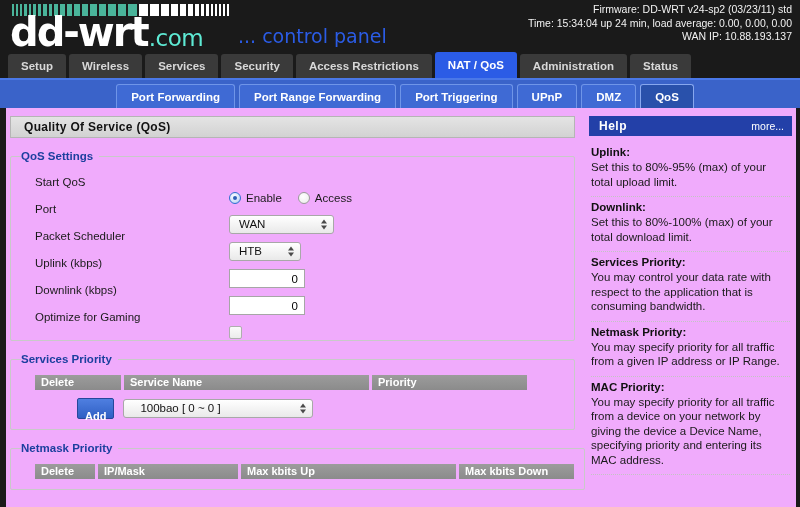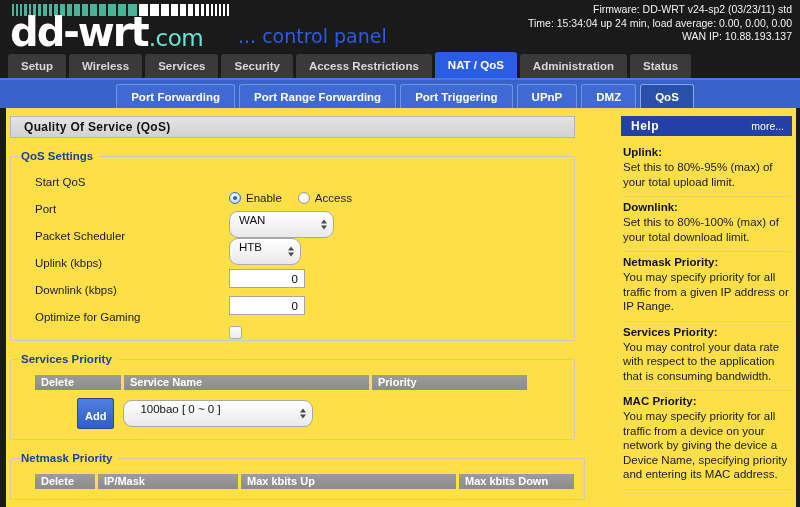--- a/index.html
+++ b/index.html
@@ -133,22 +133,21 @@
   }
   .tab-s.active {
     background: #2951ab;
     border-color: #87a7ee;
   }
 
   
   .body-area {
     display: flex;
     height: 399px;
-    background: #fde047;
-    gap: 32px;
+    background: #f0abfc;
   }
   .main-col {
     width: 585px;
     padding: 8px 10px 0 10px;
     position: relative;
   }
   .help-col {
     width: 215px;
     padding: 8px 8px 0 4px;
   }
@@ -223,23 +222,23 @@
     left: 3px; top: 3px;
     width: 4px; height: 4px;
     border-radius: 50%;
     background: #2d5fb8;
   }
 
   
   .mselect {
     position: relative;
     display: inline-block;
-    height: 27px;
+    height: 19px;
     border: 1px solid #a8a8a8;
-    border-radius: 9px;
+    border-radius: 3px;
     background: linear-gradient(#ffffff, #e9e9e9);
     font-size: 11.5px;
     color: #111;
     line-height: 17px;
     padding: 0 22px 0 9px;
     cursor: pointer;
     white-space: nowrap;
     font-family: "Liberation Sans", sans-serif;
   }
   .mselect .arrows {
@@ -306,21 +305,21 @@
     font-family: "Liberation Sans", sans-serif;
   }
 
   .btn-blue {
     background: linear-gradient(#4f7fe0, #2f5fc4);
     border: 1px solid #26479a;
     color: #ffffff;
     font-size: 11px;
     font-weight: bold;
     padding: 9px 7px;
-    height: 31px;
+    height: 21px;
     line-height: 16px;
     border-radius: 2px;
     cursor: pointer;
     font-family: "Liberation Sans", sans-serif;
   }
   .btn-wide {
     padding: 0 11px;
     height: 19px;
     line-height: 18px;
     font-size: 11.5px;
@@ -555,26 +554,26 @@
       <div class="help-body" id="help-body">
           <div class="help-item">
             <div class="help-term">Uplink:</div>
             <div class="help-desc">Set this to 80%-95% (max) of your total upload limit.</div>
           </div>
           <div class="help-item">
             <div class="help-term">Downlink:</div>
             <div class="help-desc">Set this to 80%-100% (max) of your total download limit.</div>
           </div>
           <div class="help-item">
+            <div class="help-term">Services Priority:</div>
+            <div class="help-desc">You may control your data rate with respect to the application that is consuming bandwidth.</div>
+          </div>
+          <div class="help-item">
             <div class="help-term">Netmask Priority:</div>
             <div class="help-desc">You may specify priority for all traffic from a given IP address or IP Range.</div>
-          </div>
-          <div class="help-item">
-            <div class="help-term">Services Priority:</div>
-            <div class="help-desc">You may control your data rate with respect to the application that is consuming bandwidth.</div>
           </div>
           <div class="help-item">
             <div class="help-term">MAC Priority:</div>
             <div class="help-desc">You may specify priority for all traffic from a device on your network by giving the device a Device Name, specifying priority and entering its MAC address.</div>
           </div>
         </div>
     </div>
 
   </div>
 </div>

